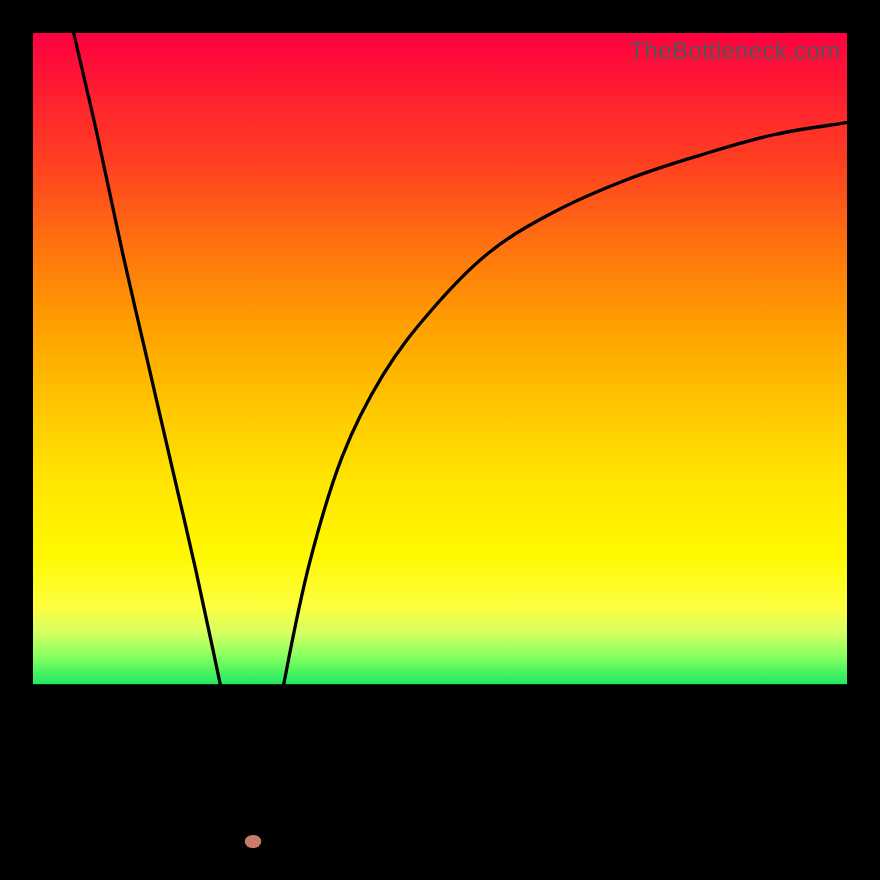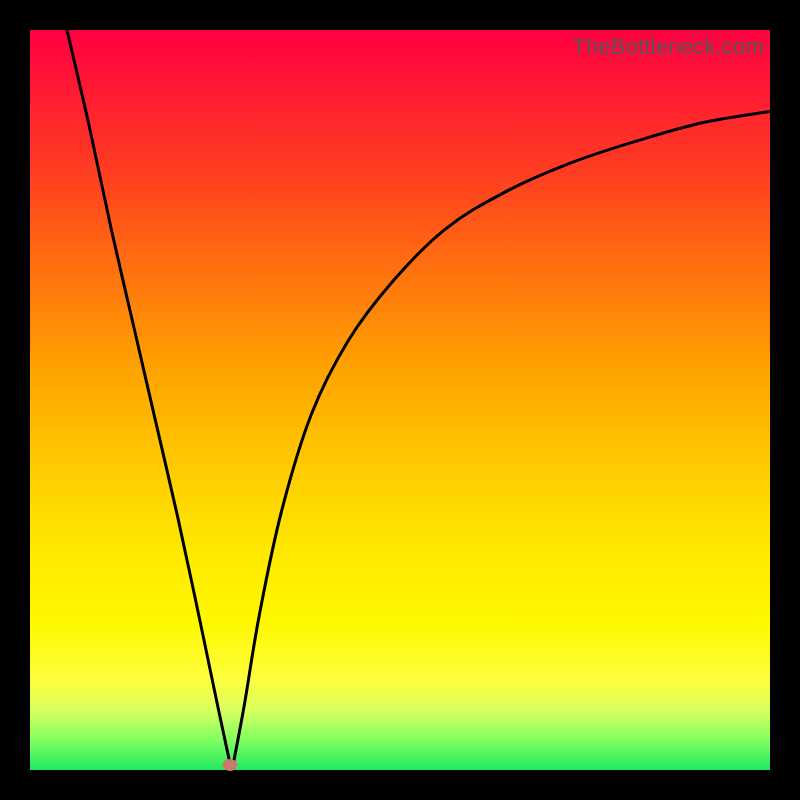--- a/index.html
+++ b/index.html
@@ -8,21 +8,21 @@
     width: 800px;
     height: 800px;
     background: #000;
     position: relative;
   }
   .plot-area {
     position: absolute;
     left: 30px;
     top: 30px;
     width: 740px;
-    height: 740px;
+    height: 592px;
     background: linear-gradient(to bottom,
       #ff0040 0%,
       #ff1a33 8%,
       #ff4020 20%,
       #ff7010 32%,
       #ffa000 45%,
       #ffc800 58%,
       #ffe800 70%,
       #fff800 80%,
       #fdff40 88%,

